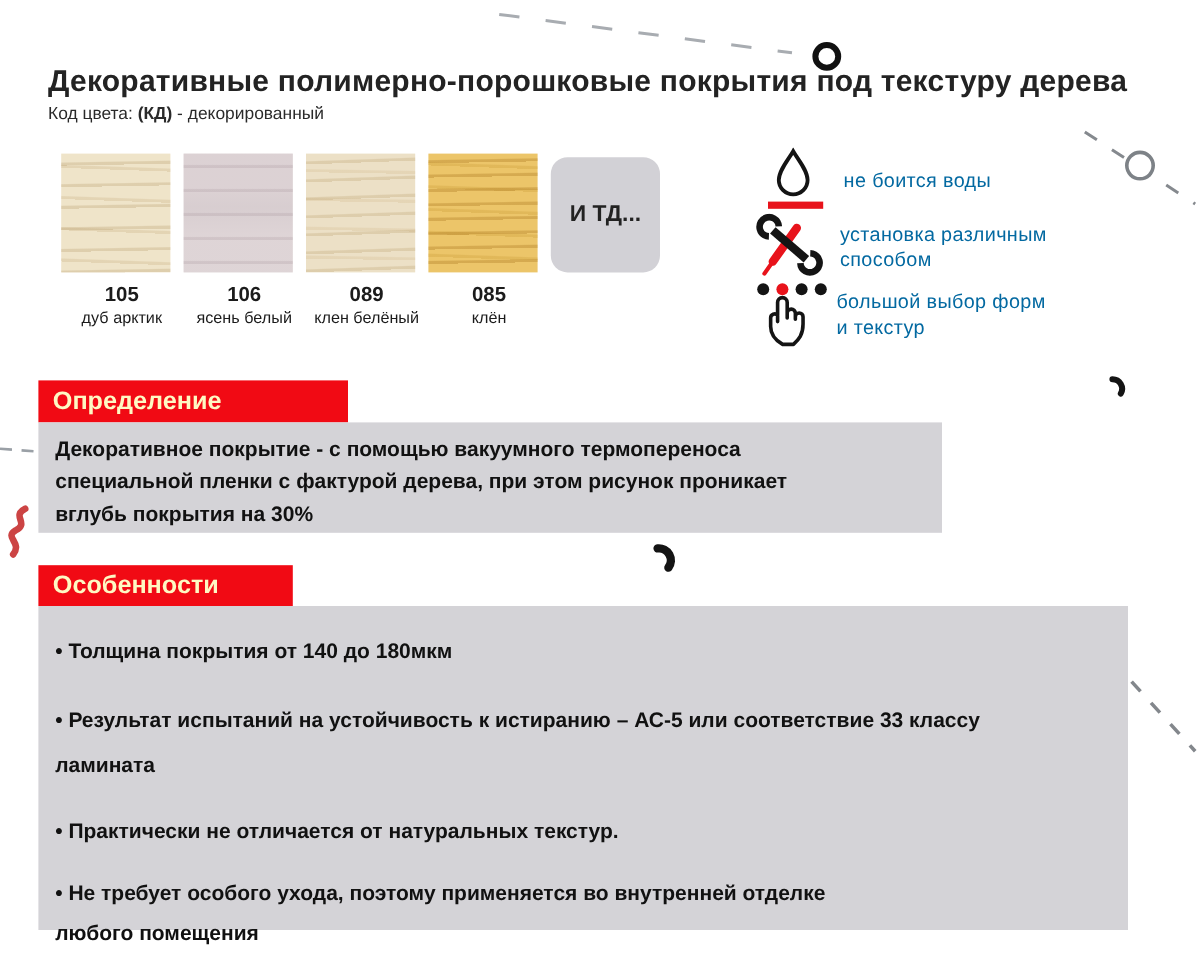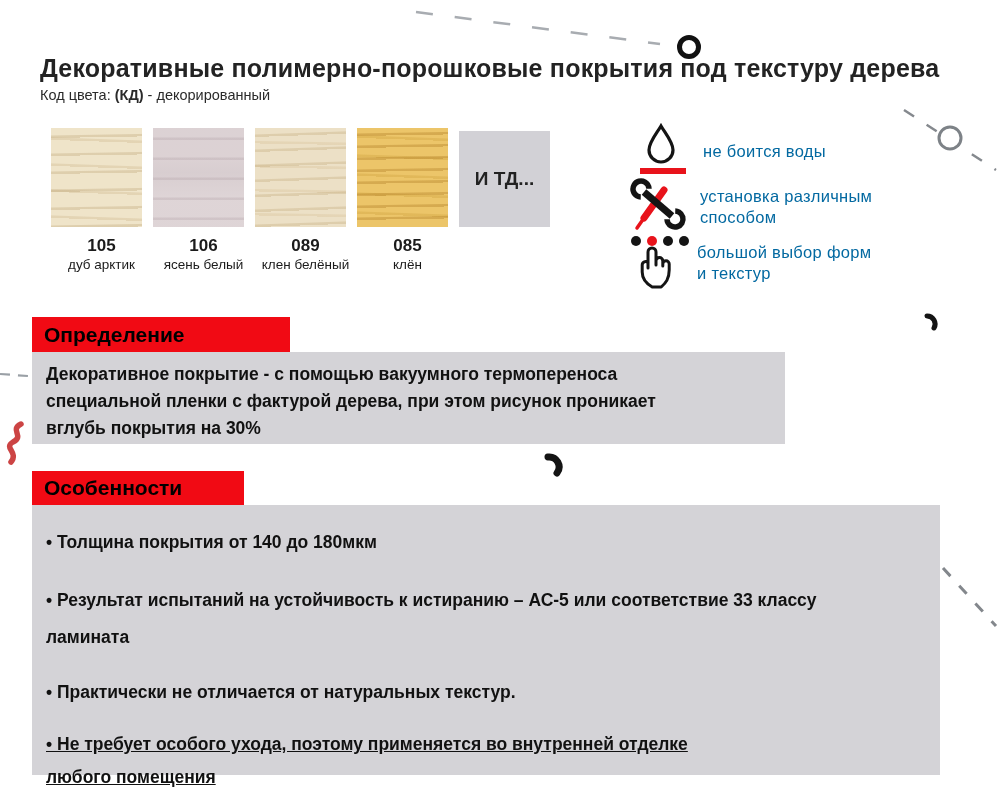--- a/index.html
+++ b/index.html
@@ -28,41 +28,41 @@
       repeating-linear-gradient(181deg, rgba(210,185,140,0) 0 14px, rgba(210,185,140,.28) 15px 17px, rgba(210,185,140,0) 17px 24px),
       #ece0c6;}
   .sw-085{background:
       repeating-linear-gradient(179deg, rgba(170,118,30,0) 0 5px, rgba(170,118,30,.34) 6px 8px, rgba(170,118,30,0) 8px 12px),
       repeating-linear-gradient(182deg, rgba(205,160,60,0) 0 10px, rgba(205,160,60,.35) 11px 13px, rgba(205,160,60,0) 13px 19px),
       #ecc569;}
   .swatch-code{margin-top:9px;font-size:17px;font-weight:700;color:#1b1b1b;}
   .swatch-name{margin-top:1px;font-size:13.5px;color:#1b1b1b;white-space:nowrap;}
   .etc-box{left:459px;top:131px;width:91px;height:96px;background:#d2d1d6;
            display:flex;align-items:center;justify-content:center;
-           font-size:19px;font-weight:700;color:#222;}
+           font-size:19px;font-weight:700;color:#222;border-radius:14px;}
 
   
   .feat-label{font-size:16.5px;color:#0369a1;line-height:21px;white-space:pre-line;letter-spacing:.3px;}
   .red-bar{left:640px;top:168px;width:46px;height:6px;background:#e8131b;}
 
   
-  .sec-head{background:#f10a14;color:#000000;font-weight:800;font-size:21px;
+  .sec-head{background:#f10a14;color:#fef9c3;font-weight:800;font-size:21px;
             display:flex;align-items:center;padding-left:12px;box-sizing:border-box;}
   .def-head{left:32px;top:317px;width:258px;height:35px;}
   .feat-head{left:32px;top:471px;width:212px;height:34px;}
   .sec-body{background:#d4d3d7;box-sizing:border-box;color:#111;}
   .def-body{left:32px;top:352px;width:753px;height:92px;padding:9px 14px;
             font-size:17.5px;font-weight:600;line-height:27px;white-space:pre-line;}
   .feat-body{left:32px;top:505px;width:908px;height:270px;padding:24px 20px 0 14px;
              font-size:17.5px;font-weight:600;}
   .feat-body p{margin:0;white-space:pre-line;}
   .feat-body p.b1{margin-bottom:27px;line-height:26px;}
   .feat-body p.b2{margin-bottom:23px;line-height:37px;}
   .feat-body p.b3{margin-bottom:23px;line-height:26px;}
-  .feat-body p.b4{line-height:33px;text-decoration:underline;}
+  .feat-body p.b4{line-height:33px;}
 </style>
 </head>
 <body>
 
 <div id="page">
 
   <svg class="abs" style="left:408px;top:4px;" width="262" height="46">
     <line x1="8" y1="8" x2="252" y2="40" stroke="#a8acb1" stroke-width="2.5" stroke-dasharray="17 22"></line>
   </svg>
   <div class="abs" style="left:677px;top:35px;width:14px;height:14px;border:5px solid #111;border-radius:50%;background:#fff;"></div>

